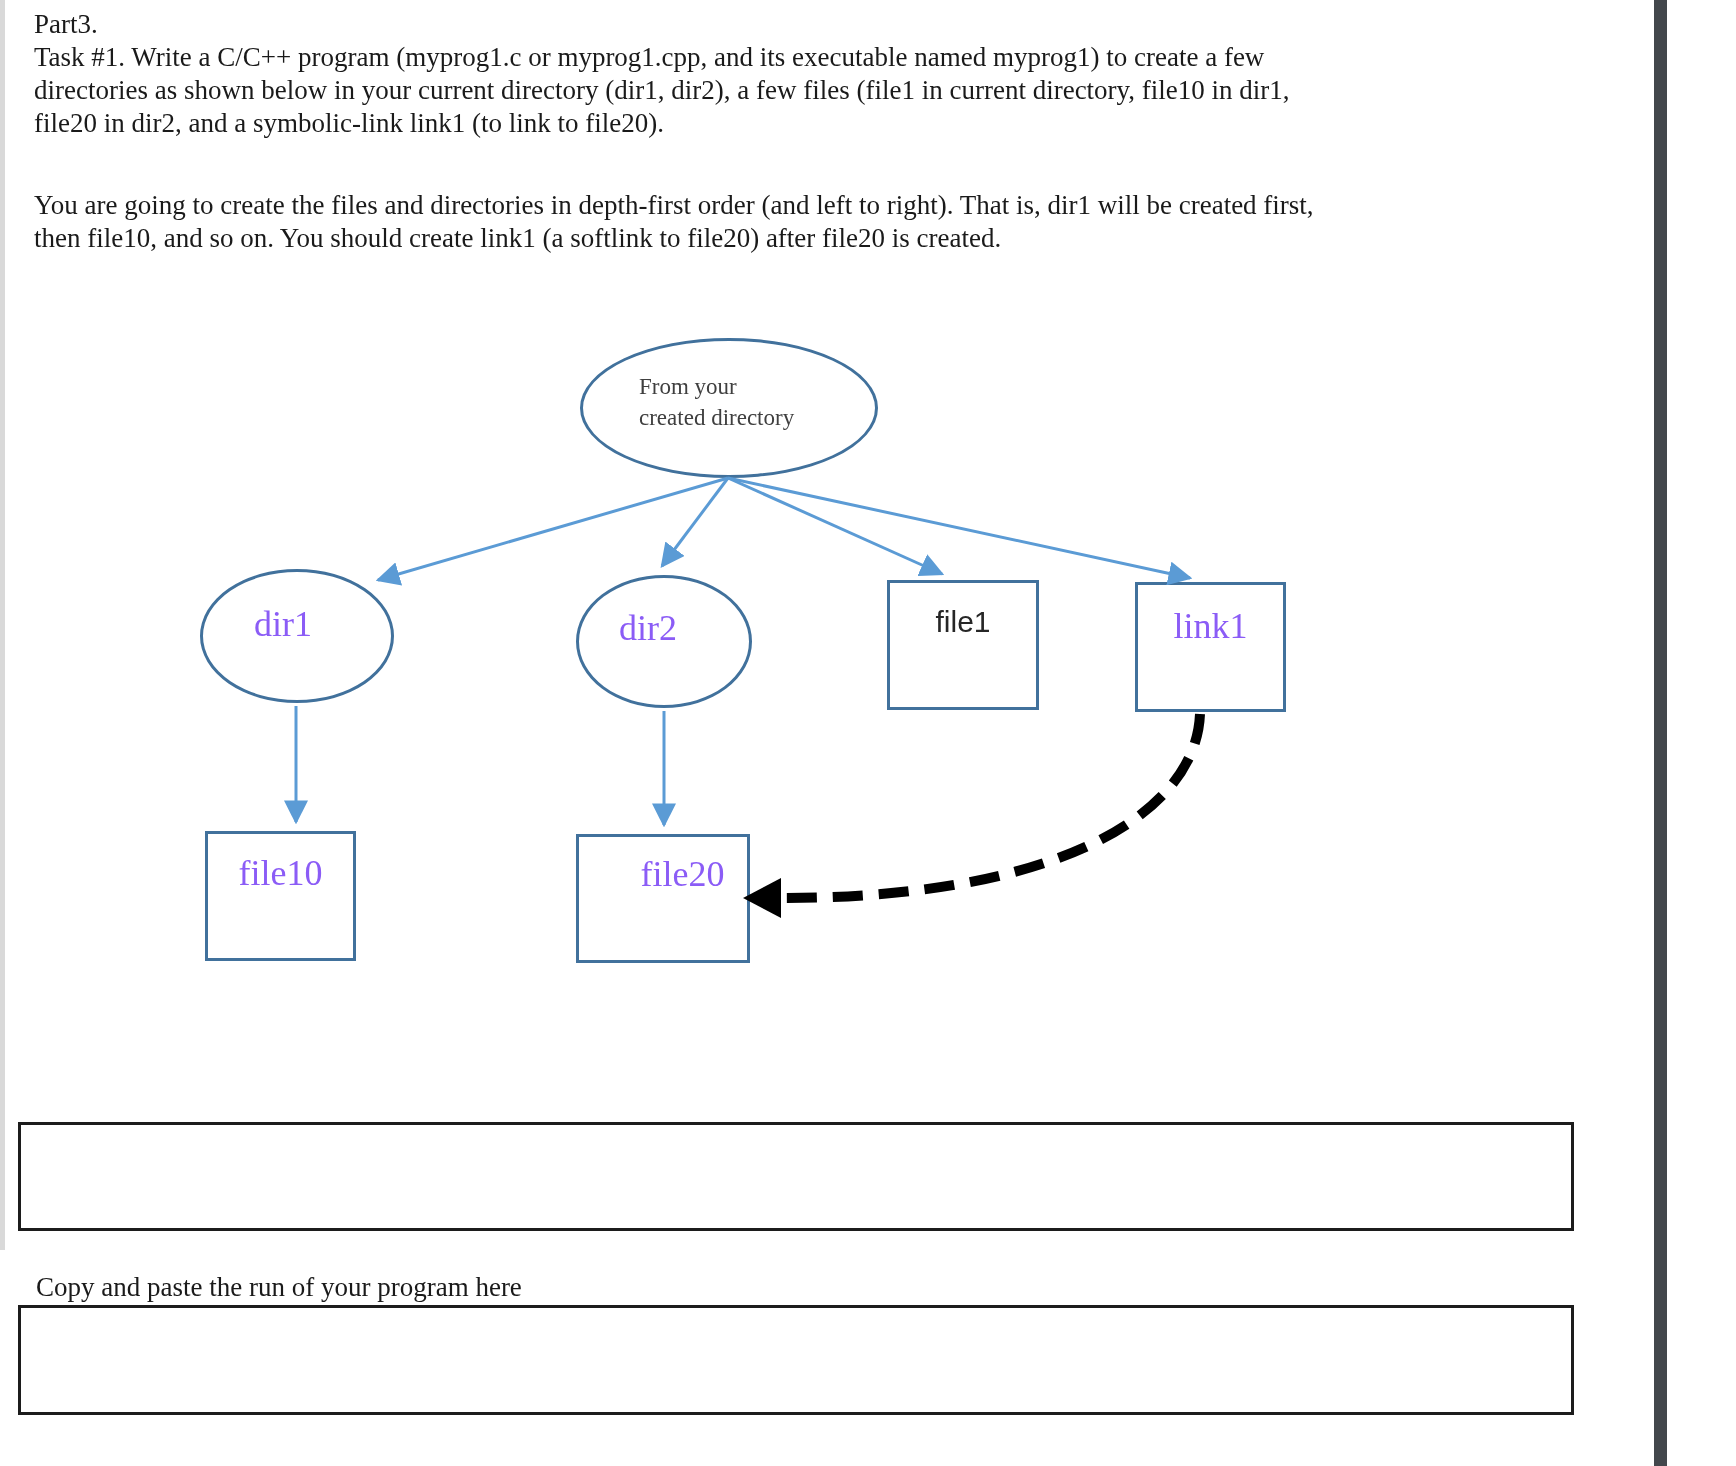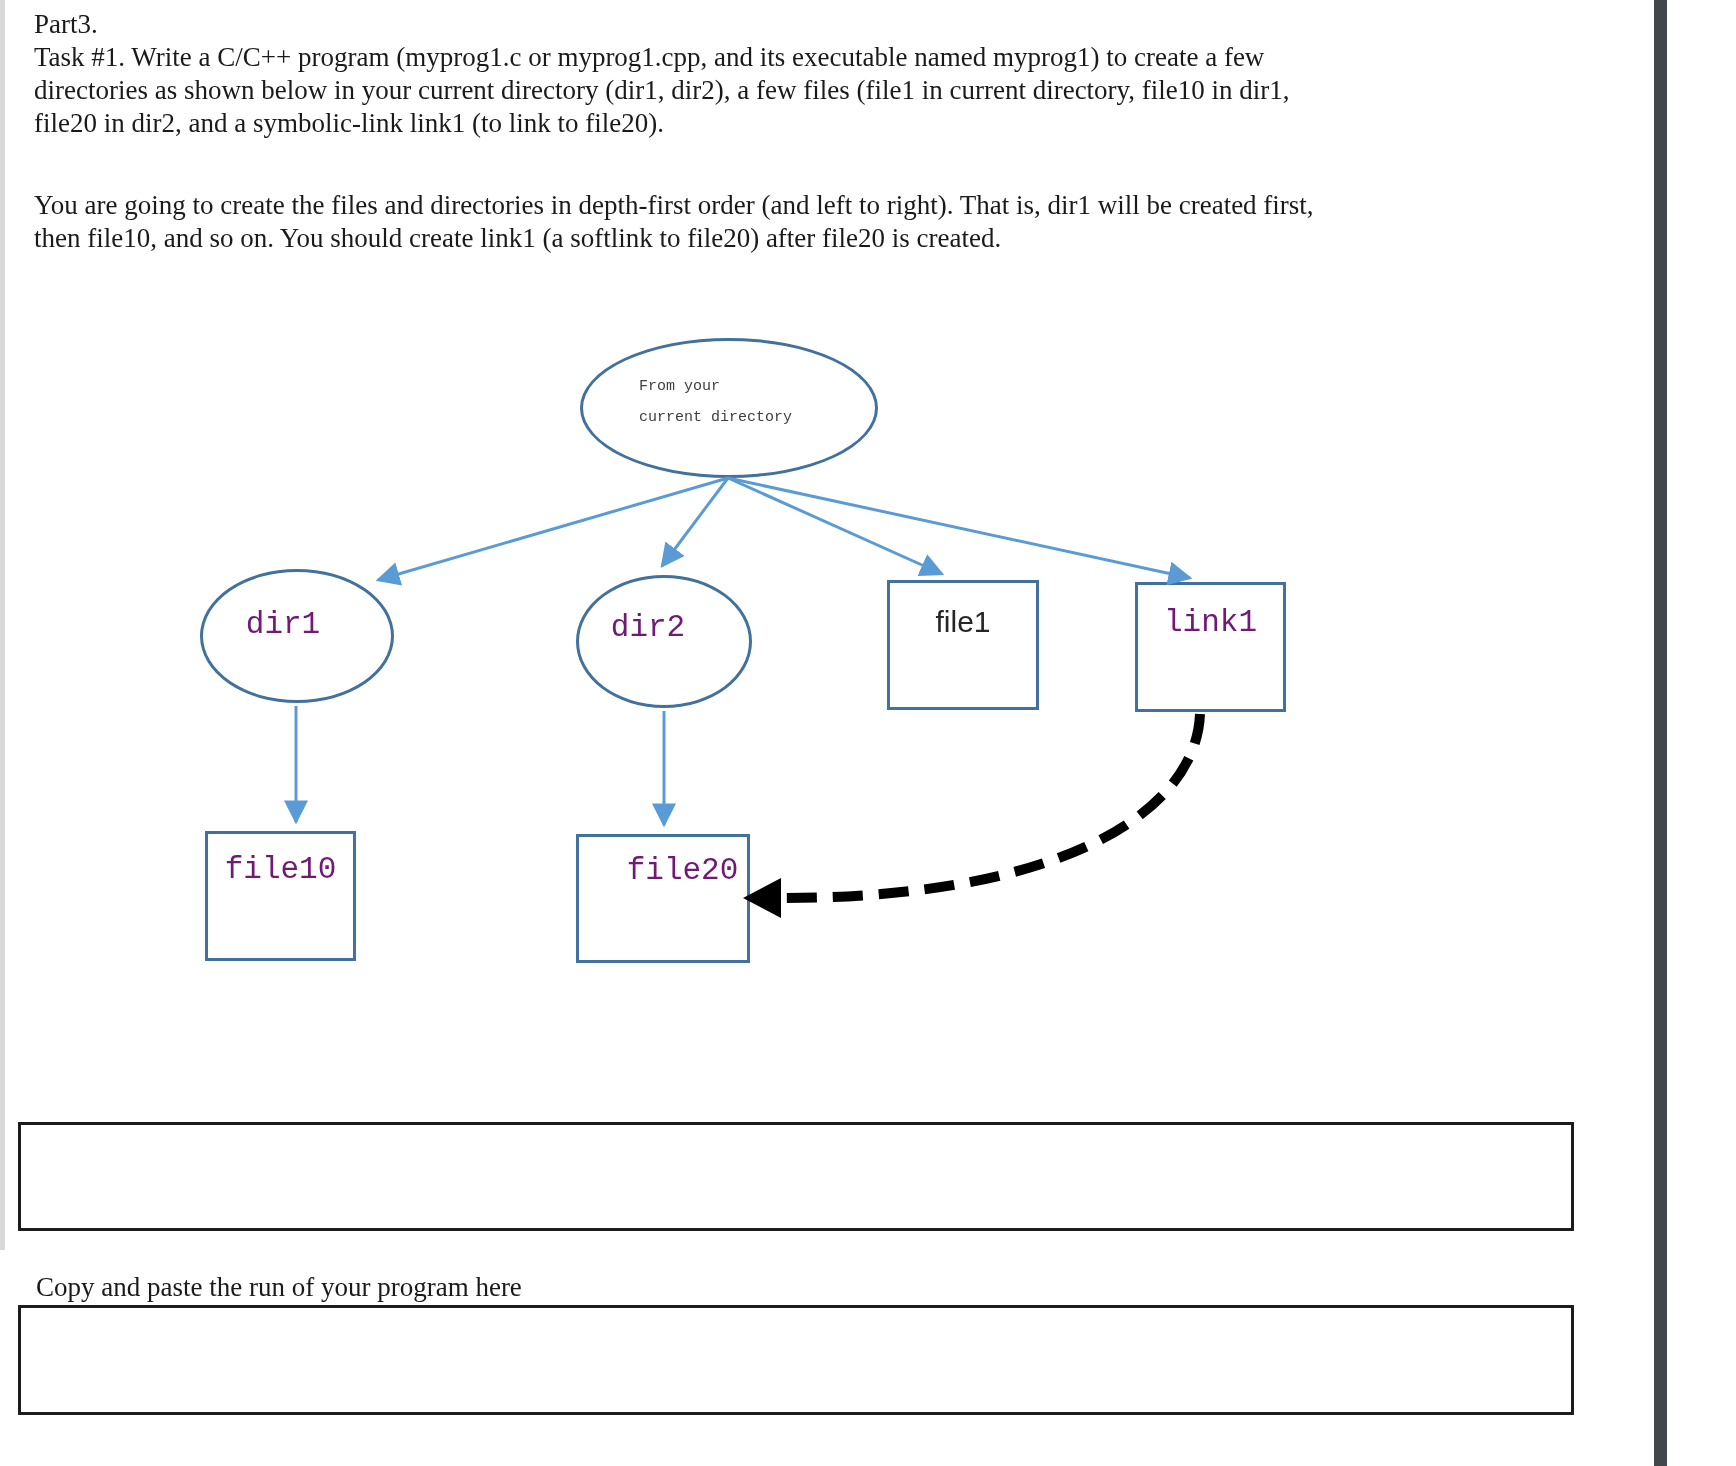--- a/index.html
+++ b/index.html
@@ -29,28 +29,28 @@
   .p2{top:189px;}
 
   
   .shape{
     position:absolute;box-sizing:border-box;background:#ffffff;
     border:3px solid #41719c;
   }
   .ellipse{border-radius:50%;}
   .rect{border-radius:0;}
   .node-label{
-    font-size:31px;color:#701a75;
-    font-family:Liberation Mono, monospace;
+    font-size:36px;color:#8b5cf6;
+    font-family:Liberation Serif, serif;
   }
   .root-ellipse{left:580px;top:338px;width:298px;height:140px;}
   .root-text{
     position:absolute;left:56px;top:30px;
-    font-family:Liberation Mono, monospace;
-    font-size:15px;line-height:31px;color:#3f3f3f;
+    font-family:Liberation Serif, serif;
+    font-size:23px;line-height:31px;color:#3f3f3f;
     white-space:nowrap;
   }
   .dir1{left:200px;top:569px;width:194px;height:134px;
         display:flex;align-items:center;justify-content:center;}
   .dir1 .node-label{transform:translate(-14px,-12px);}
   .dir2{left:576px;top:575px;width:176px;height:133px;
         display:flex;align-items:center;justify-content:center;}
   .dir2 .node-label{transform:translate(-16px,-14px);}
   .box-node{display:flex;justify-content:center;align-items:flex-start;}
   .file1{left:887px;top:580px;width:152px;height:130px;}
@@ -97,21 +97,21 @@
   </div>
 
   <div class="para p2">
     <div class="line">You are going to create the files and directories in depth-first order (and left to right). That is, dir1 will be created first,</div>
     <div class="line">then file10, and so on. You should create link1 (a softlink to file20) after file20 is created.</div>
   </div>
 
   <div class="shape ellipse root-ellipse">
     <div class="root-text">
       <div>From your</div>
-      <div>current directory</div>
+      <div>created directory</div>
     </div>
   </div>
 
   <div class="shape ellipse dir1">
     <span class="node-label">dir1</span>
   </div>
 
   <div class="shape ellipse dir2">
     <span class="node-label">dir2</span>
   </div>

